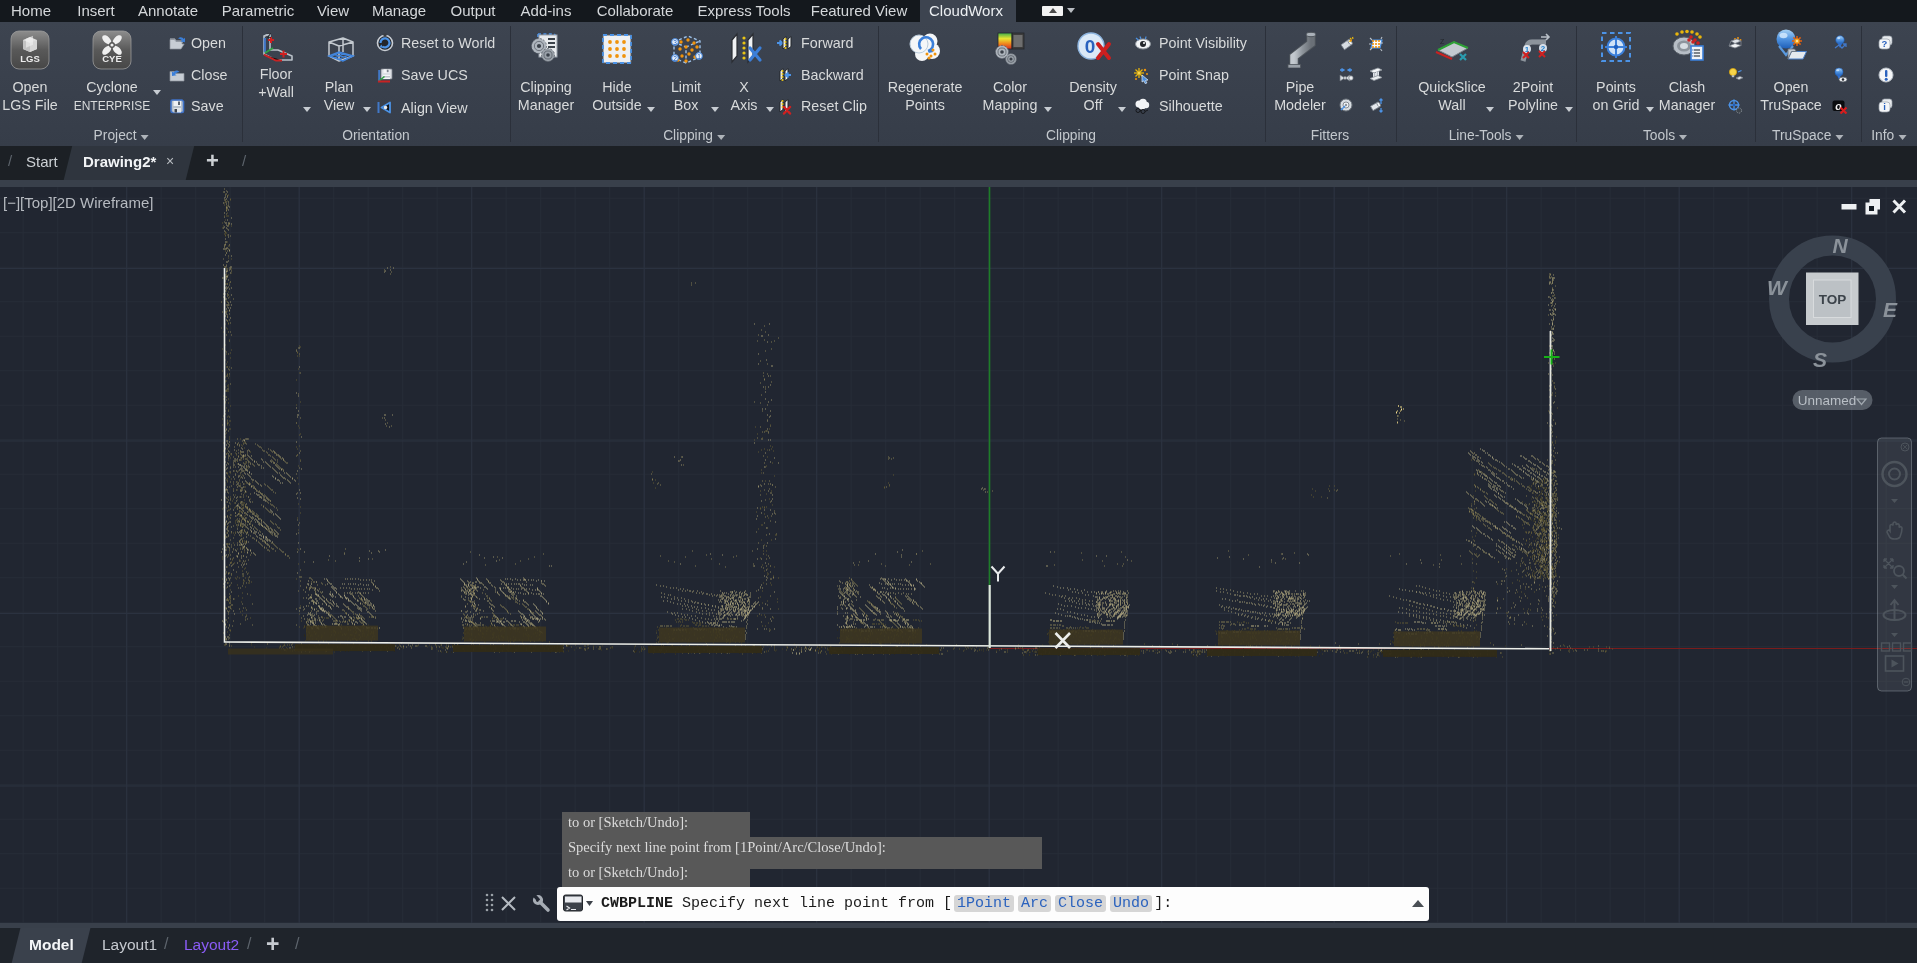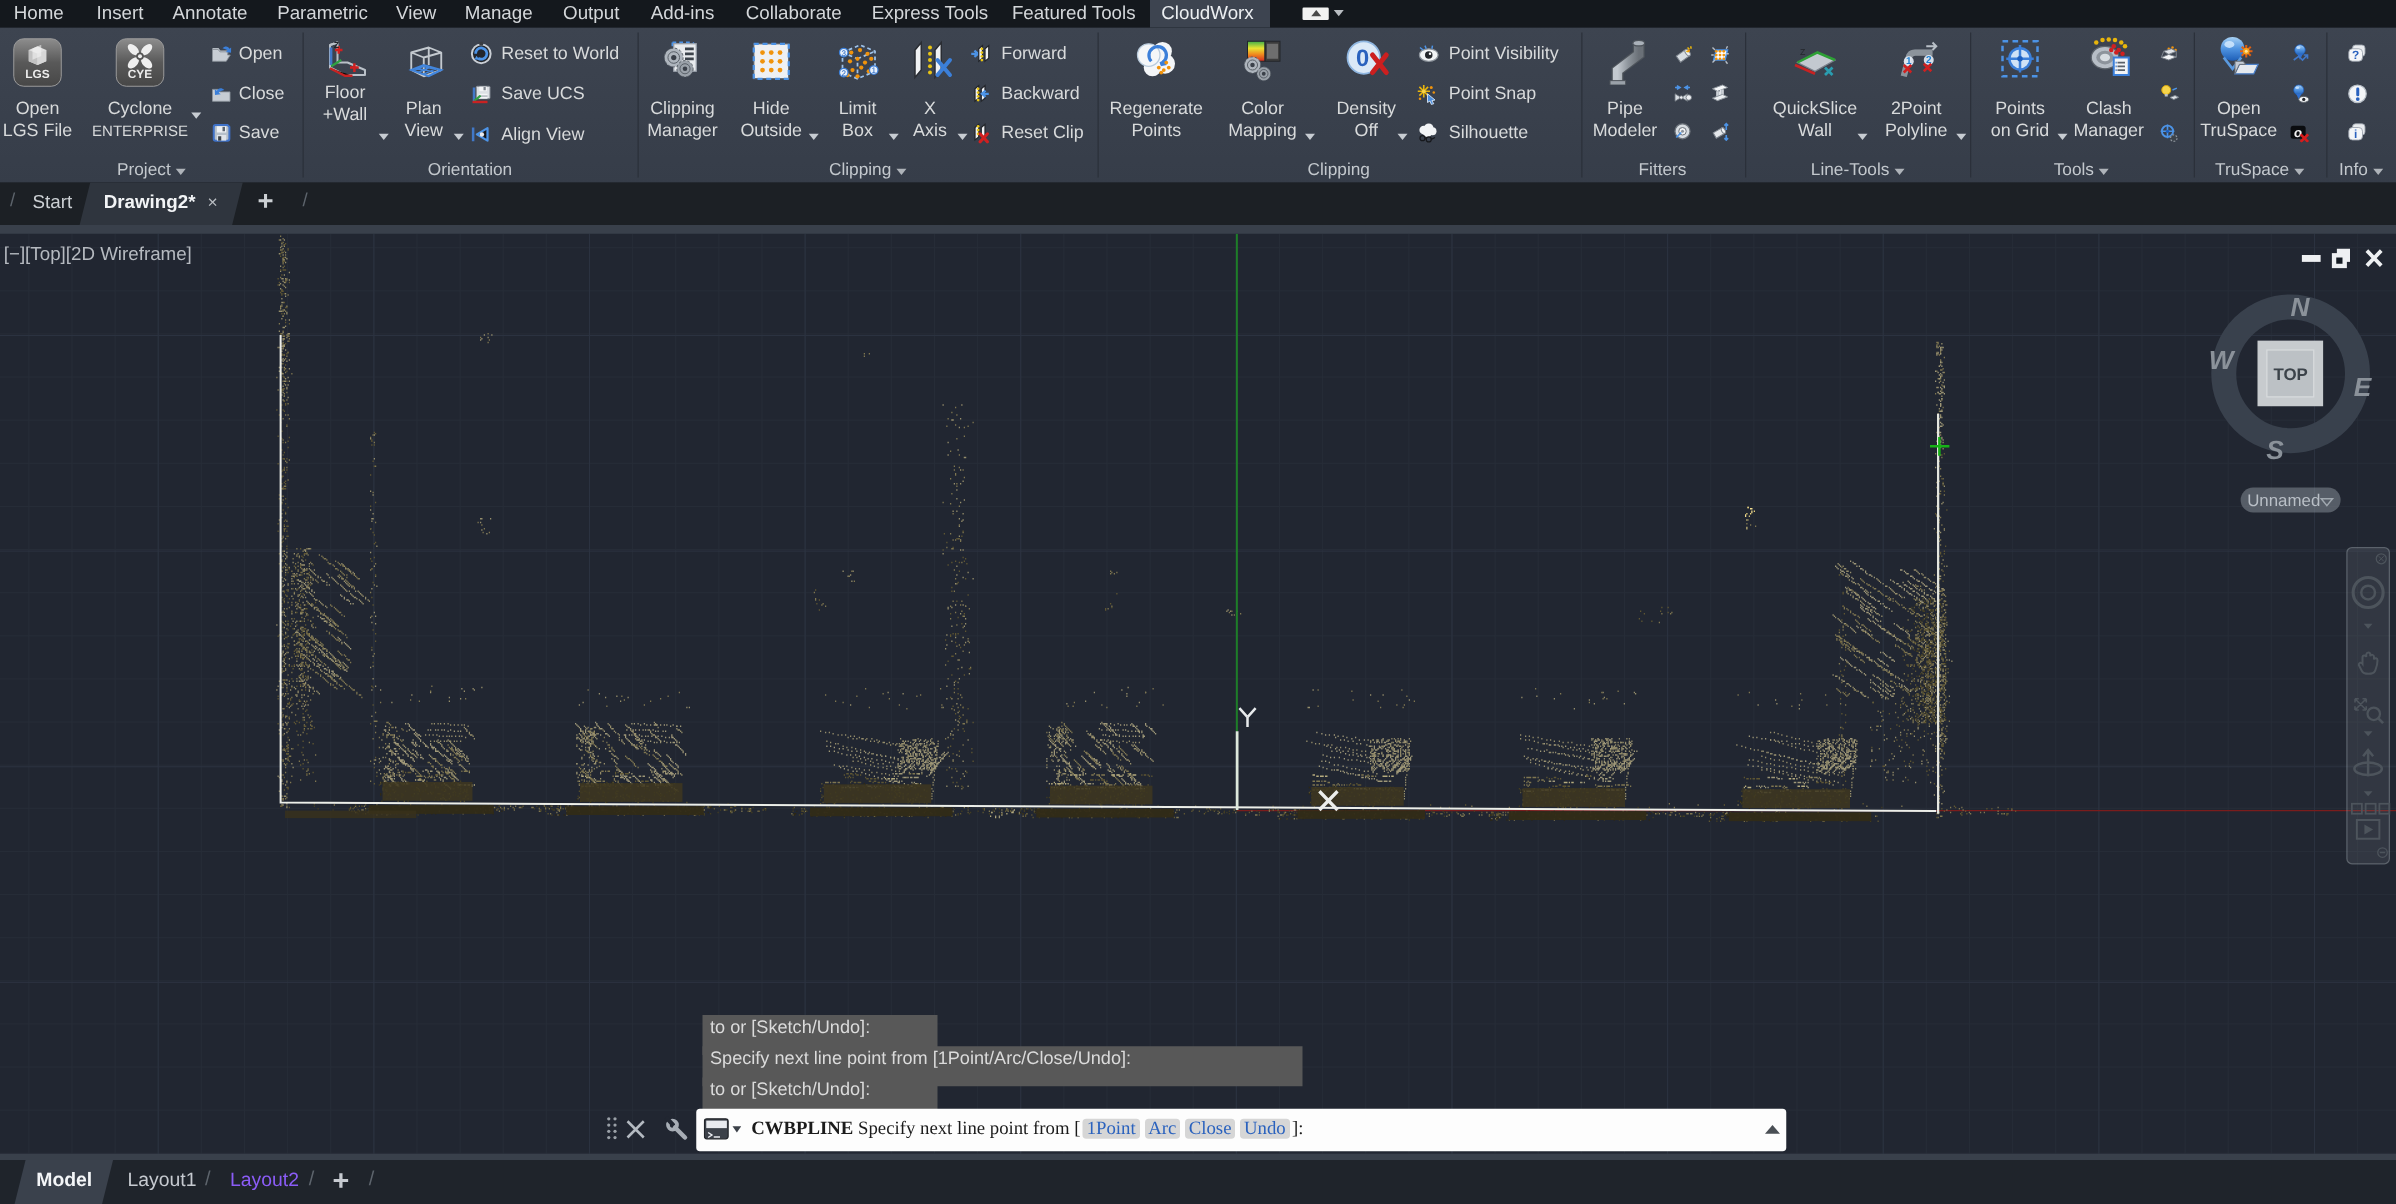--- a/index.html
+++ b/index.html
@@ -19,40 +19,40 @@
 .grid{position:absolute;left:0;top:0;width:1917px;height:736px;
 background-image:
 linear-gradient(90deg,#2b3240 1px,transparent 1px),
 linear-gradient(#2b3240 1px,transparent 1px),
 linear-gradient(90deg,#262c37 1px,transparent 1px),
 linear-gradient(#262c37 1px,transparent 1px);
 background-size:172.5px 172.5px,172.5px 172.5px,34.5px 34.5px,34.5px 34.5px;
 background-position:126.2px 0,0 81px,22.7px 0,0 10.75px}
 .strip2{left:0;top:922.5px;width:1917px;height:5px;background:#39404b;z-index:20}
 .statusbar{left:0;top:927.5px;width:1917px;height:35.5px;background:#1f242b;z-index:20}
-.mono{font-family:Liberation Serif, serif}
-.hist{position:absolute;background:#585858;color:#dbdbdb;font-family:Liberation Sans, sans-serif;
+.mono{font-family:Liberation Mono, monospace}
+.hist{position:absolute;background:#585858;color:#dbdbdb;font-family:Liberation Serif, serif;
 font-size:14.5px;line-height:20px;height:32px;padding-left:6px;z-index:10}
 .pill{background:#d6d6d6;color:#2a62be;border-radius:3px;padding:0 3px;margin:0 2px}
 .ptab{position:absolute;transform:skewX(-14deg)}
 </style></head><body>
 
 <div class="a menubar">
 <div class="a" style="left:920px;top:0;width:96px;height:22px;background:#3d4450"></div>
 <div class="a menu ctr" style="left:31px">Home</div>
 <div class="a menu ctr" style="left:96px">Insert</div>
 <div class="a menu ctr" style="left:168px">Annotate</div>
 <div class="a menu ctr" style="left:258px">Parametric</div>
 <div class="a menu ctr" style="left:333px">View</div>
 <div class="a menu ctr" style="left:399px">Manage</div>
 <div class="a menu ctr" style="left:473px">Output</div>
 <div class="a menu ctr" style="left:546px">Add-ins</div>
 <div class="a menu ctr" style="left:635px">Collaborate</div>
 <div class="a menu ctr" style="left:744px">Express Tools</div>
-<div class="a menu ctr" style="left:859px">Featured Tools</div>
+<div class="a menu ctr" style="left:859px">Featured View</div>
 <div class="a menu ctr" style="left:966px;color:#eceff2">CloudWorx</div>
 <div class="a" style="left:1042px;top:6px;width:21px;height:10px;background:#f2f2f2;border-radius:1px"></div>
 <div class="a" style="left:1049px;top:8px;width:0;height:0;border-left:4px solid transparent;border-right:4px solid transparent;border-bottom:5px solid #4a4a4a"></div>
 <div class="a" style="left:1067px;top:8px;width:0;height:0;border-left:4px solid transparent;border-right:4px solid transparent;border-top:5px solid #b9bdc2"></div>
 </div>
 <div class="a ribbon">
 <div class="a sep" style="left:242.0px"></div>
 <div class="a sep" style="left:510.0px"></div>
 <div class="a sep" style="left:877.6px"></div>
 <div class="a sep" style="left:1264.6px"></div>

